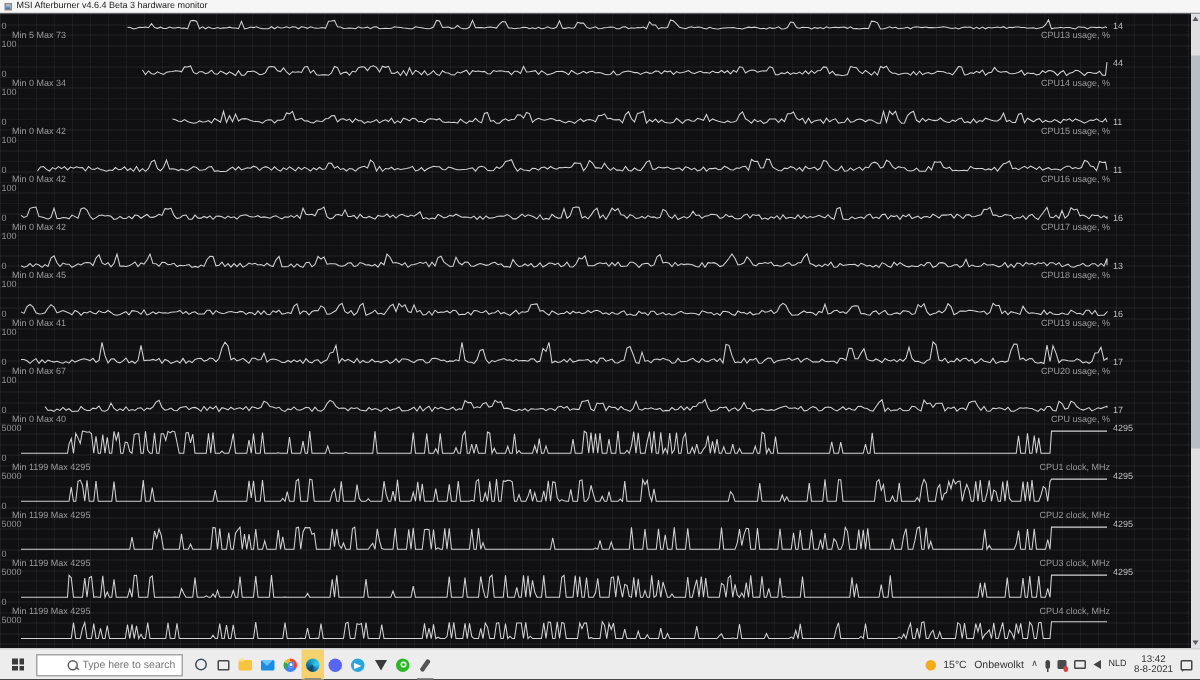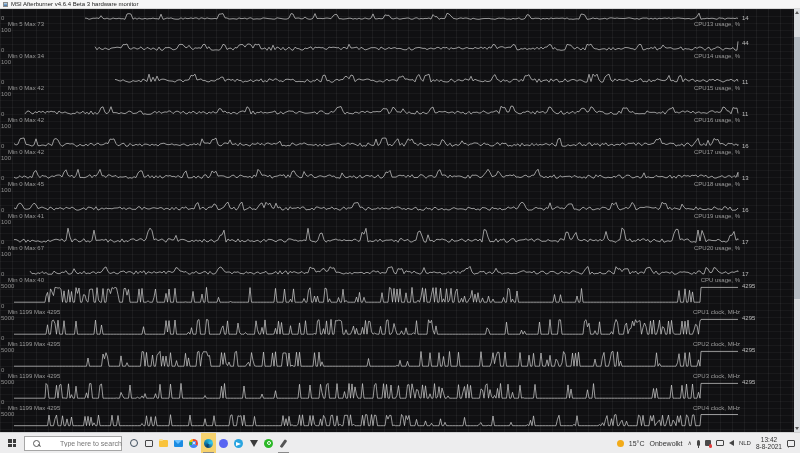--- a/index.html
+++ b/index.html
@@ -35,21 +35,21 @@
   .sb .arr.dn{bottom:2px;border-top:3px solid #5a5a5a}
   .sb .thumb{position:absolute;left:0;top:28px;width:6px;height:262px;background:#b7bec5}
 
   
   .taskbar{position:absolute;left:0;top:432px;width:800px;height:21px;background:#ededee;
            border-top:1px solid #cfd0d1;box-sizing:border-box;display:flex;align-items:center}
   .startbtn{width:24px;height:21px;display:flex;align-items:center;justify-content:center}
   .winlogo{width:8px;height:8px;display:grid;grid-template-columns:3.5px 3.5px;grid-template-rows:3.5px 3.5px;gap:1px}
   .winlogo i{background:#3b3b3b}
   .search{width:98px;height:15px;background:#fff;border:1px solid #a6a6a6;box-sizing:border-box;
-          display:flex;align-items:center;gap:20px;padding:0 8px;margin-right:4px}
+          display:flex;align-items:center;gap:3px;padding:0 20px;margin-right:4px}
   .mag{width:5px;height:5px;border:1px solid #5a5a5a;border-radius:50%;position:relative;flex:0 0 auto}
   .mag::after{content:"";position:absolute;left:4px;top:4px;width:3px;height:1px;background:#5a5a5a;transform:rotate(45deg)}
   .search input{border:0;outline:none;padding:0;margin:0;width:80px;font-size:7px;color:#555;
                 font-family:"Liberation Sans",sans-serif;background:transparent}
   .apps{display:flex;align-items:center}
   .appcell{width:15px;height:21px;display:flex;align-items:center;justify-content:center;position:relative}
   .appcell.hl{background:#f6d26e}
   .appcell.open::after{content:"";position:absolute;left:2px;right:2px;bottom:0;height:2px;background:#8a8a8a}
   .i-cortana{width:8px;height:8px;border:1.6px solid #3e4e5e;border-radius:50%;box-sizing:border-box}
   .i-task-view{width:8px;height:7px;border:1.3px solid #464646;border-radius:1px;box-sizing:border-box}

